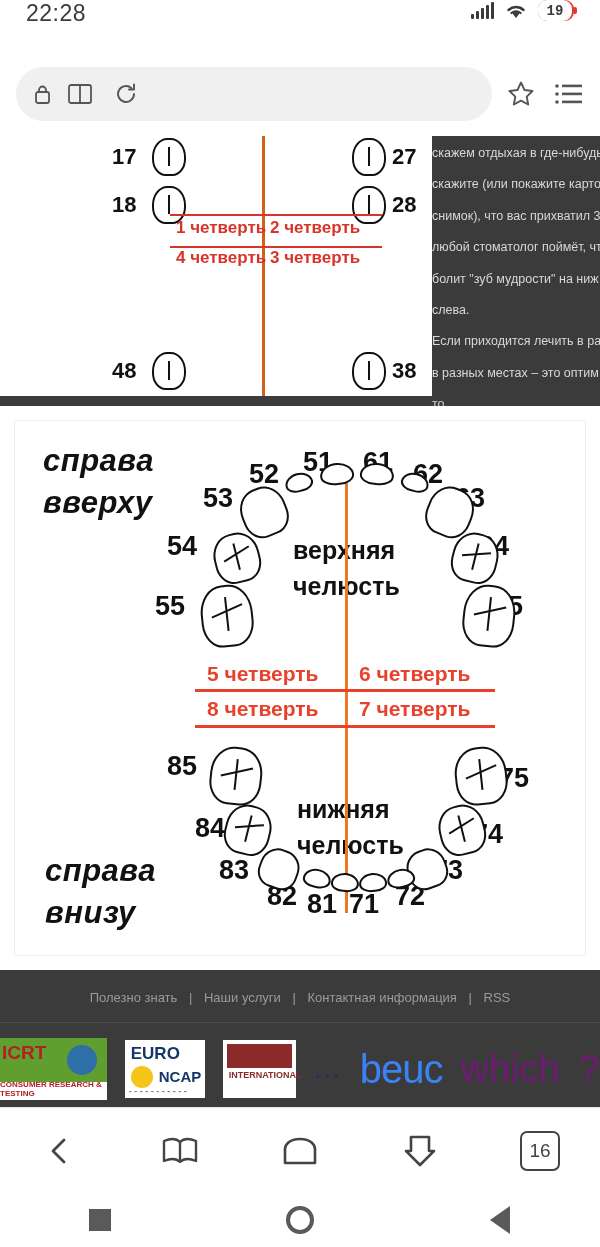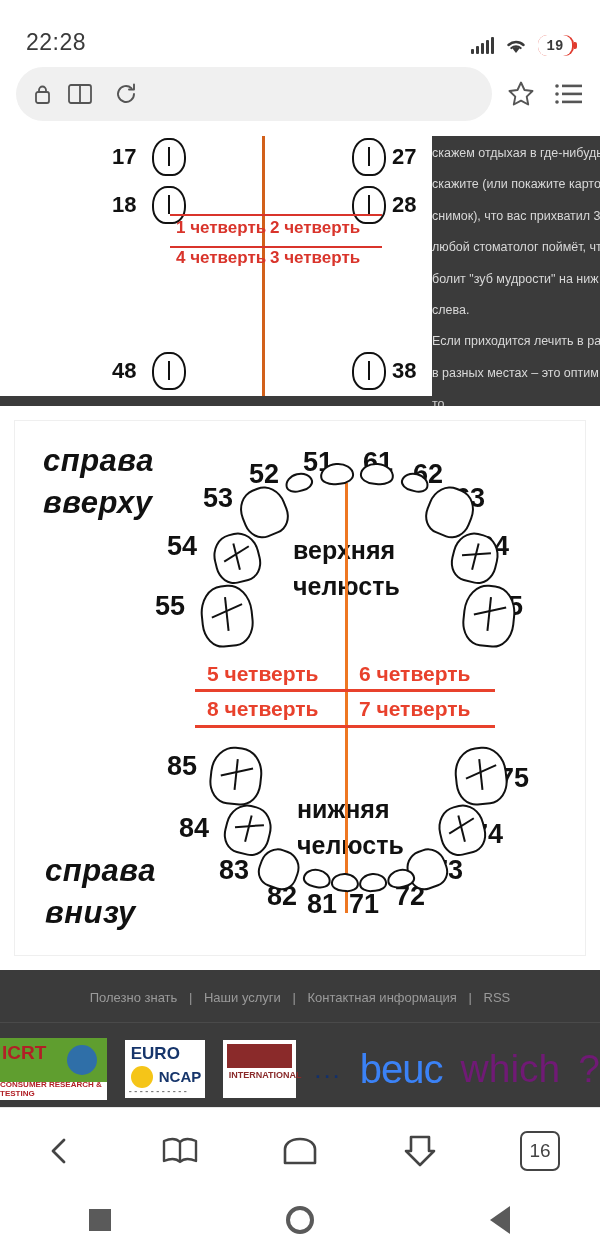--- a/index.html
+++ b/index.html
@@ -12,21 +12,21 @@
   .phone {
     position: relative;
     width: 600px; height: 1247px;
     background: #ffffff;
   }
 
   
   .statusbar {
     height: 56px;
     display: flex;
-    align-items: flex-end;
+    align-items: flex-start;
     justify-content: space-between;
     padding: 0 26px;
     background: #ffffff;
   }
   .status-time {
     font-size: 23px;
     color: #3a3a3a;
     letter-spacing: 0.5px;
   }
   .status-right {
@@ -492,21 +492,21 @@
         <div class="tm tm-num" style="left:398px; top:38px;">62</div>
         <div class="tm tm-num" style="left:188px; top:62px;">53</div>
         <div class="tm tm-num" style="left:440px; top:62px;">63</div>
         <div class="tm tm-num" style="left:152px; top:110px;">54</div>
         <div class="tm tm-num" style="left:464px; top:110px;">64</div>
         <div class="tm tm-num" style="left:140px; top:170px;">55</div>
         <div class="tm tm-num" style="left:478px; top:170px;">65</div>
 
         <div class="tm tm-num" style="left:152px; top:330px;">85</div>
         <div class="tm tm-num" style="left:484px; top:342px;">75</div>
-        <div class="tm tm-num" style="left:164px; top:392px;">84</div>
+        <div class="tm tm-num" style="left:180px; top:392px;">84</div>
         <div class="tm tm-num" style="left:458px; top:398px;">74</div>
         <div class="tm tm-num" style="left:204px; top:434px;">83</div>
         <div class="tm tm-num" style="left:418px; top:434px;">73</div>
         <div class="tm tm-num" style="left:252px; top:460px;">82</div>
         <div class="tm tm-num" style="left:292px; top:468px;">81</div>
         <div class="tm tm-num" style="left:334px; top:468px;">71</div>
         <div class="tm tm-num" style="left:380px; top:460px;">72</div>
 
         <div class="tooth incisor small" style="left:270px; top:52px; transform:rotate(-14deg);"></div>
         <div class="tooth incisor" style="left:305px; top:42px; transform:rotate(-5deg);"></div>

